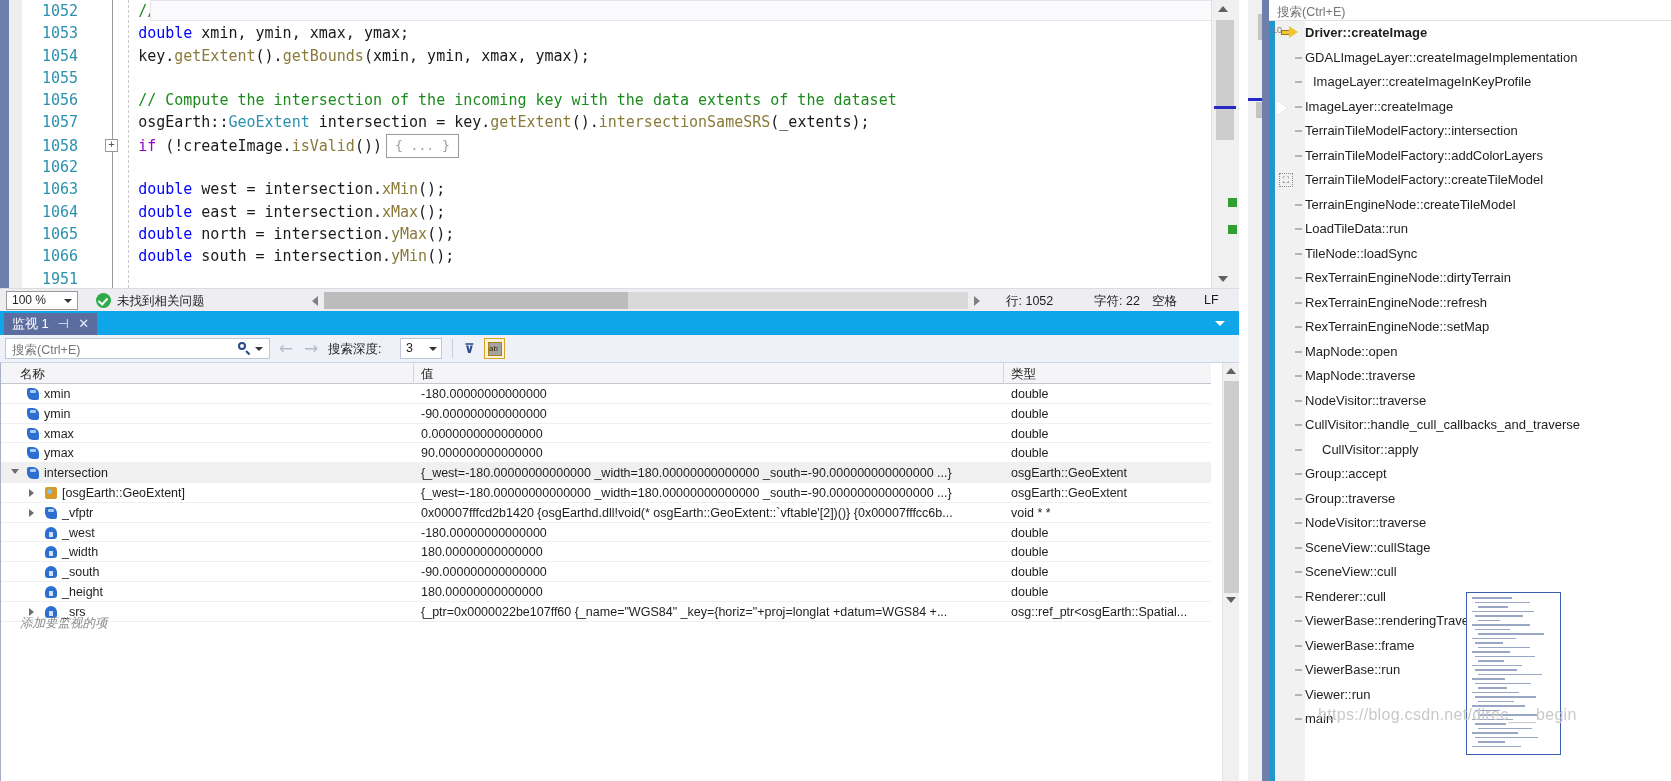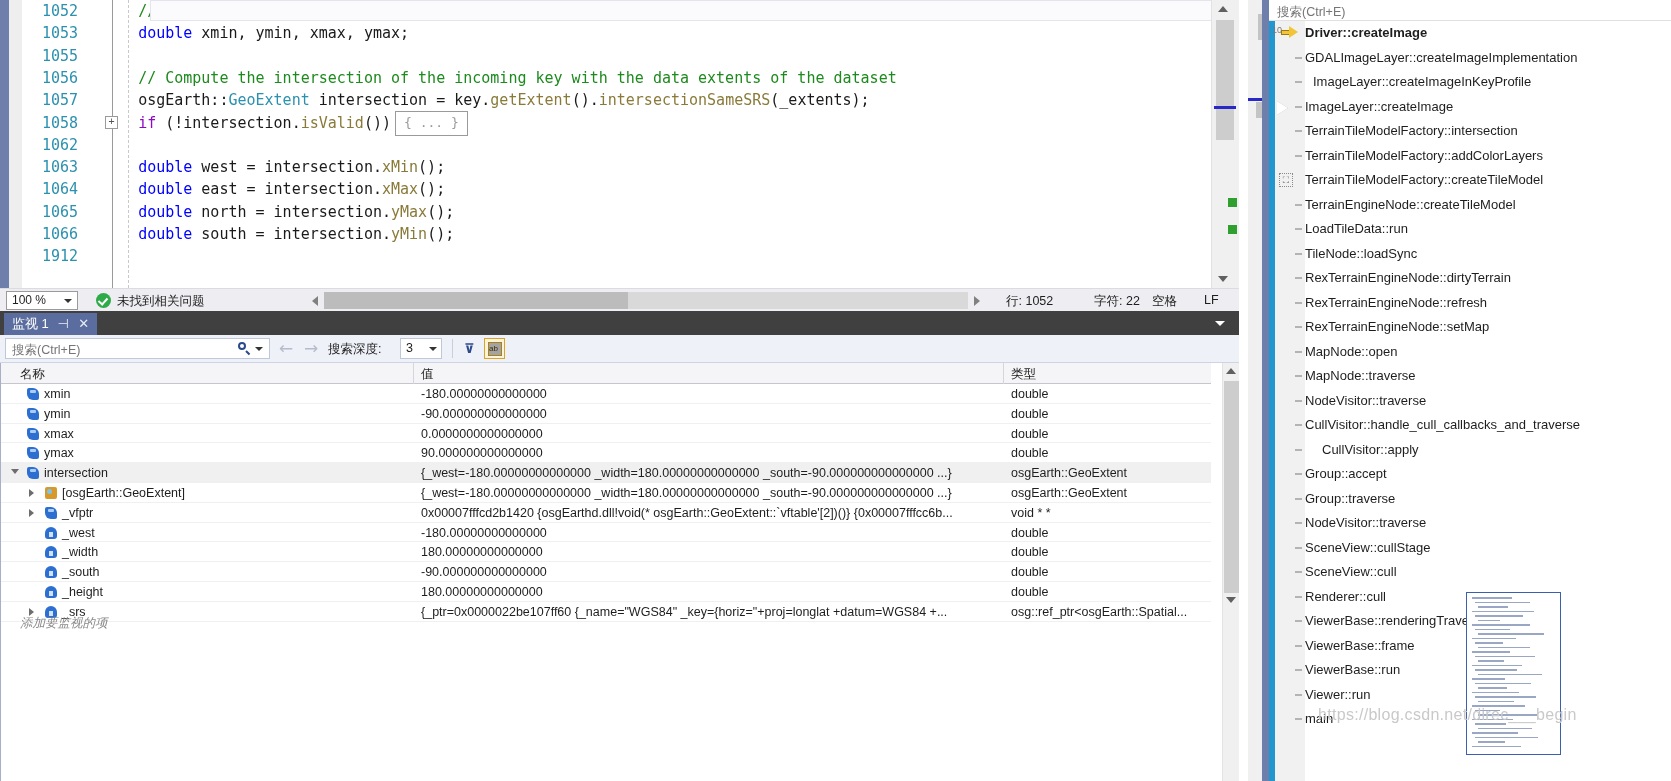--- a/index.html
+++ b/index.html
@@ -248,21 +248,21 @@
   #watch-window {
     position: absolute;
     left: 0; top: 311px;
     width: 1239px; height: 470px;
     background: #6e7fab;
   }
   #watch-tabstrip {
     position: absolute;
     left: 0; top: 0;
     width: 1239px; height: 24px;
-    background: #404040;
+    background: #0ea5e9;
   }
   .watch-tab {
     position: absolute;
     left: 4px; top: 2px;
     height: 22px;
     background: #5b6d9e;
     color: #ffffff;
     font-size: 13px;
     line-height: 22px;
     padding: 0 8px;
@@ -750,30 +750,31 @@
 
     <div id="editor-pane">
       <div class="editor-left-stripe"></div>
       <div class="editor-change-bar"></div>
       <div class="editor-glyph-margin"></div>
       <div class="vline-solid"></div>
       <div class="vline"></div>
       <div id="code-area">
           <div class="code-line"><div class="current-line-box"></div><span class="ln">1052</span><span class="gutter-gap"></span><span class="code-text"><span class="plain">    </span><span class="cmt">//Get the extents of the tile</span></span></div>
           <div class="code-line"><span class="ln">1053</span><span class="gutter-gap"></span><span class="code-text"><span class="plain">    </span><span class="kw">double</span><span class="plain"> xmin, ymin, xmax, ymax;</span></span></div>
+          <div class="code-line"><span class="ln">1054</span><span class="gutter-gap"></span><span class="code-text"><span class="plain">    </span><span class="var">key</span><span class="plain">.</span><span class="fn">getExtent</span><span class="plain">().</span><span class="fn">getBounds</span><span class="plain">(xmin, ymin, xmax, ymax);</span></span></div>
           <div class="code-line"><span class="ln">1055</span><span class="gutter-gap"></span><span class="code-text"></span></div>
           <div class="code-line"><span class="ln">1056</span><span class="gutter-gap"></span><span class="code-text"><span class="plain">    </span><span class="cmt">// Compute the intersection of the incoming key with the data extents of the dataset</span></span></div>
           <div class="code-line"><span class="ln">1057</span><span class="gutter-gap"></span><span class="code-text"><span class="plain">    </span><span class="plain">osgEarth::</span><span class="typ">GeoExtent</span><span class="plain"> intersection = </span><span class="var">key</span><span class="plain">.</span><span class="fn">getExtent</span><span class="plain">().</span><span class="fn">intersectionSameSRS</span><span class="plain">(_extents);</span></span></div>
-          <div class="code-line"><div class="collapse-box" style="top: 5px;">+</div><span class="ln">1058</span><span class="gutter-gap"></span><span class="code-text"><span class="plain">    </span><span class="ctl">if</span><span class="plain"> (!intersection.</span><span class="fn">isValid</span><span class="plain">())</span></span><span class="collapsed-block">{ ... }</span></div>
+          <div class="code-line"><div class="collapse-box" style="top: 5px;">+</div><span class="ln">1058</span><span class="gutter-gap"></span><span class="code-text"><span class="plain">    </span><span class="ctl">if</span><span class="plain"> (!createImage.</span><span class="fn">isValid</span><span class="plain">())</span></span><span class="collapsed-block">{ ... }</span></div>
           <div class="code-line"><span class="ln">1062</span><span class="gutter-gap"></span><span class="code-text"></span></div>
           <div class="code-line"><span class="ln">1063</span><span class="gutter-gap"></span><span class="code-text"><span class="plain">    </span><span class="kw">double</span><span class="plain"> west = intersection.</span><span class="fn">xMin</span><span class="plain">();</span></span></div>
           <div class="code-line"><span class="ln">1064</span><span class="gutter-gap"></span><span class="code-text"><span class="plain">    </span><span class="kw">double</span><span class="plain"> east = intersection.</span><span class="fn">xMax</span><span class="plain">();</span></span></div>
           <div class="code-line"><span class="ln">1065</span><span class="gutter-gap"></span><span class="code-text"><span class="plain">    </span><span class="kw">double</span><span class="plain"> north = intersection.</span><span class="fn">yMax</span><span class="plain">();</span></span></div>
           <div class="code-line"><span class="ln">1066</span><span class="gutter-gap"></span><span class="code-text"><span class="plain">    </span><span class="kw">double</span><span class="plain"> south = intersection.</span><span class="fn">yMin</span><span class="plain">();</span></span></div>
-          <div class="code-line"><span class="ln">1912</span><span class="gutter-gap"></span><span class="code-text"></span></div>
+          <div class="code-line"><span class="ln">1951</span><span class="gutter-gap"></span><span class="code-text"></span></div>
         </div>
 
       <div id="editor-scroll">
         <div class="scroll-arrow-up"></div>
         <div class="scroll-thumb-v"></div>
         <div class="marker-blue"></div>
         <div class="marker-green1"></div>
         <div class="marker-green2"></div>
         <div class="scroll-arrow-dn"></div>
       </div>

